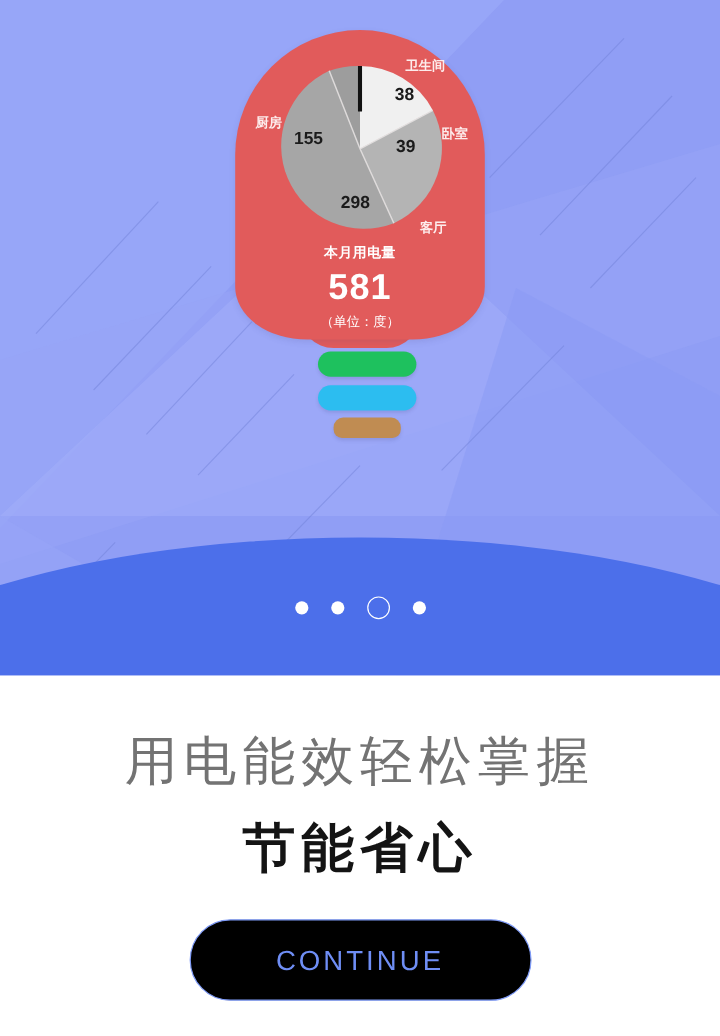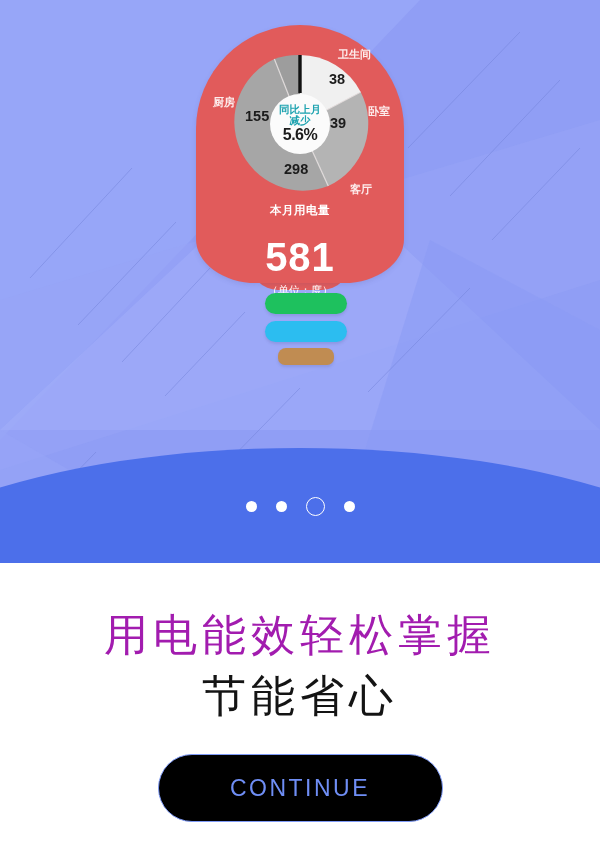--- a/index.html
+++ b/index.html
@@ -151,24 +151,24 @@
     width: 208px;
     text-align: center;
     color: #ffffff;
   }
   .readout-label {
     font-size: 11.5px;
     font-weight: bold;
     letter-spacing: 0.5px;
   }
   .readout-value {
-    font-size: 40px;
+    font-size: 30px;
     font-weight: bold;
     letter-spacing: 1px;
-    margin-top: 18px;
+    margin-top: 6px;
     line-height: 1.05;
   }
   .readout-unit {
     font-size: 11px;
     margin-top: 5px;
     letter-spacing: 0px;
   }
 
   
   .dots {
@@ -198,36 +198,36 @@
   .bottom {
     position: absolute;
     left: 0;
     top: 563px;
     width: 600px;
     height: 300px;
     background: #ffffff;
   }
   .headline {
     text-align: center;
-    color: #a21caf;
+    color: #737373;
     font-size: 44px;
     letter-spacing: 5px;
     line-height: 1.38;
     margin: 0;
     padding-top: 42px;
     font-weight: normal;
   }
   .headline-2 {
     text-align: center;
     color: #141414;
     font-size: 44px;
     letter-spacing: 5px;
     line-height: 1.38;
-    margin: 0;
-    font-weight: normal;
+    margin: 12px;
+    font-weight: bold;
   }
   .continue-wrap {
     margin-top: 28px;
     display: flex;
     justify-content: center;
   }
   .continue-btn {
     width: 285px;
     height: 68px;
     border: 1.5px solid #7f9bf7;
@@ -316,25 +316,20 @@
 
         <g stroke="#e8e8e8" stroke-width="1.2" fill="none" opacity="0.85">
           <line x1="71" y1="71" x2="131.68" y2="38.92"></line>
           <line x1="71" y1="71" x2="99.22" y2="133.01"></line>
           <line x1="71" y1="71" x2="45.36" y2="6.03"></line>
         </g>
 
         <line x1="71" y1="2" x2="71" y2="40" stroke="#111111" stroke-width="3.4"></line>
       </svg>
 
-      <div class="donut-center">
-        <div class="center-cmp">同比上月</div>
-        <div class="center-cmp">减少</div>
-        <div class="center-pct">5.6%</div>
-      </div>
 
       <div class="slice-val val-bath">38</div>
       <div class="slice-val val-bed">39</div>
       <div class="slice-val val-living">298</div>
       <div class="slice-val val-kitch">155</div>
     </div>
 
     <div class="base-stripe stripe-1"></div>
     <div class="base-stripe stripe-2"></div>
     <div class="base-stripe stripe-3"></div>

